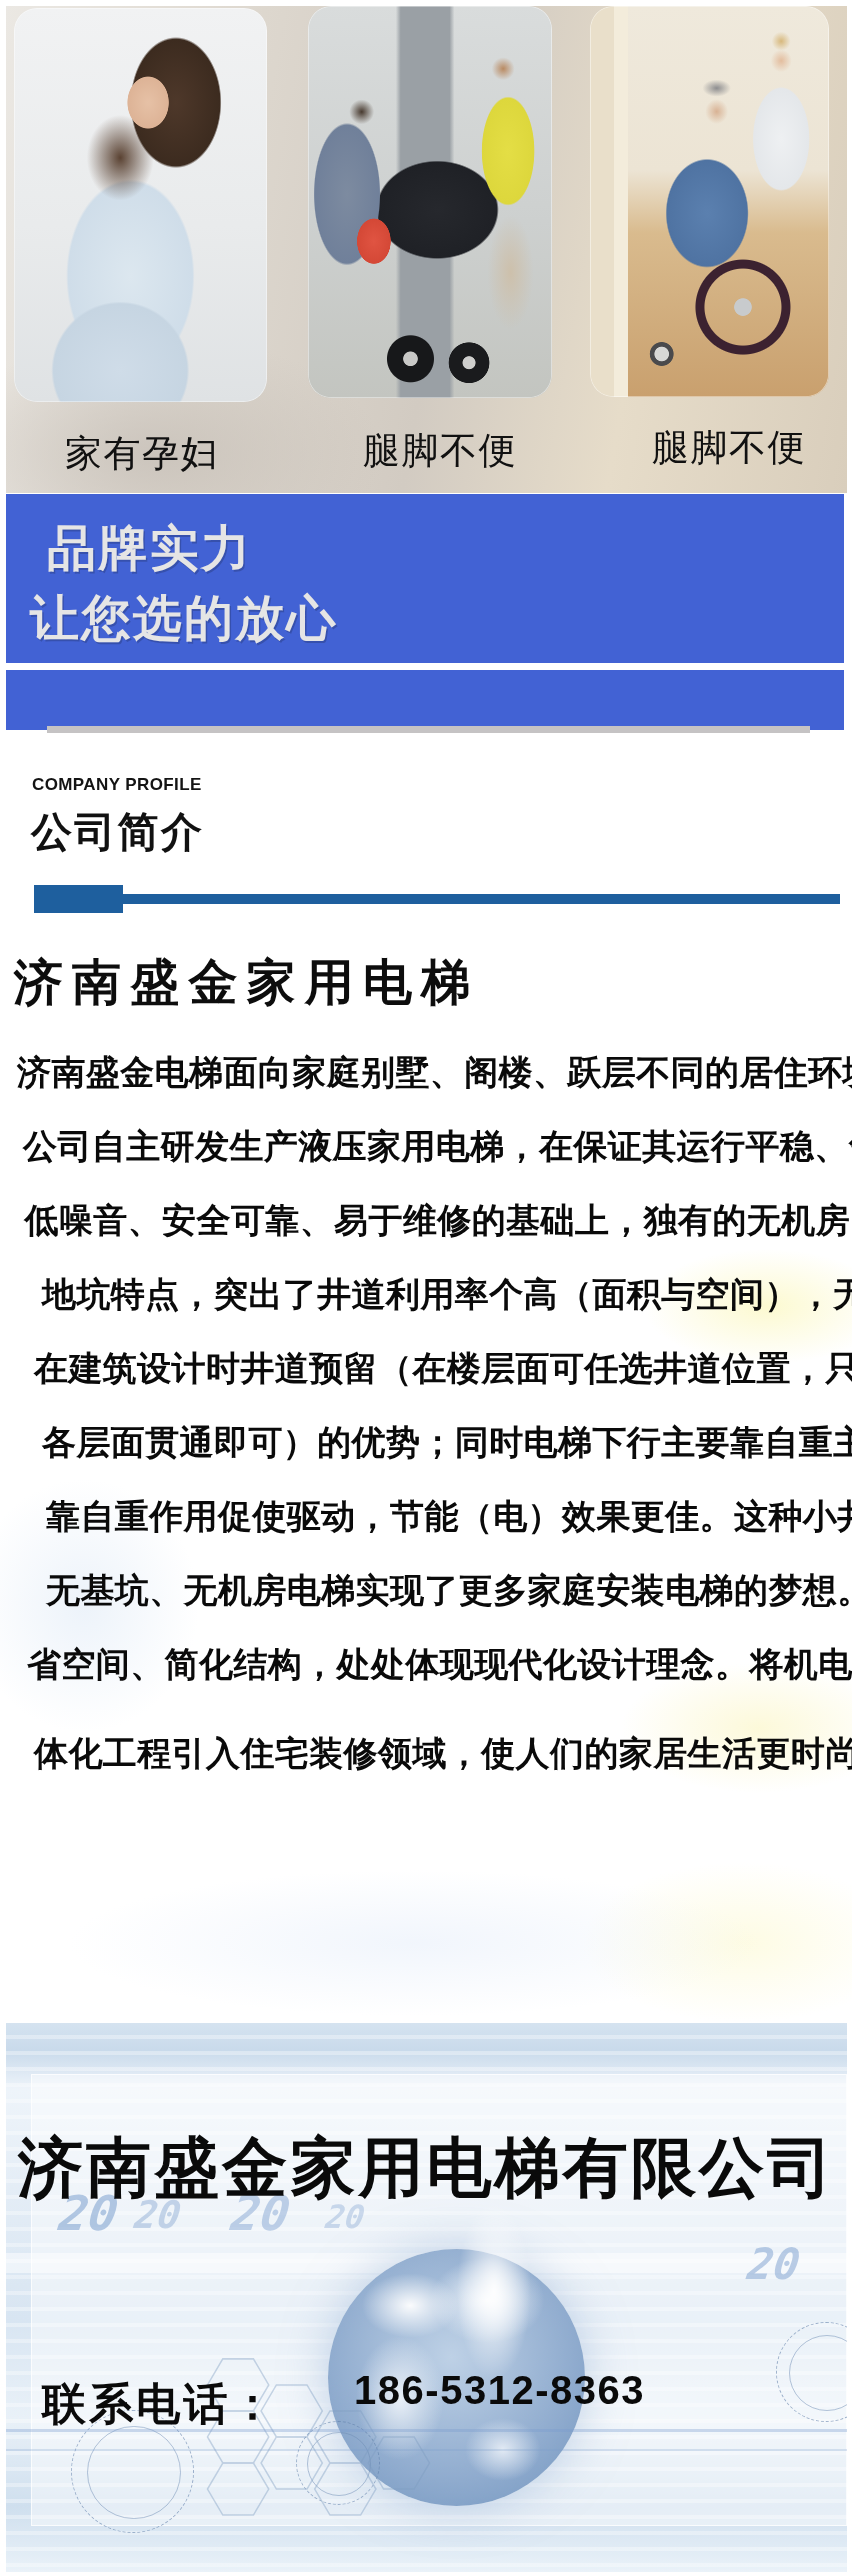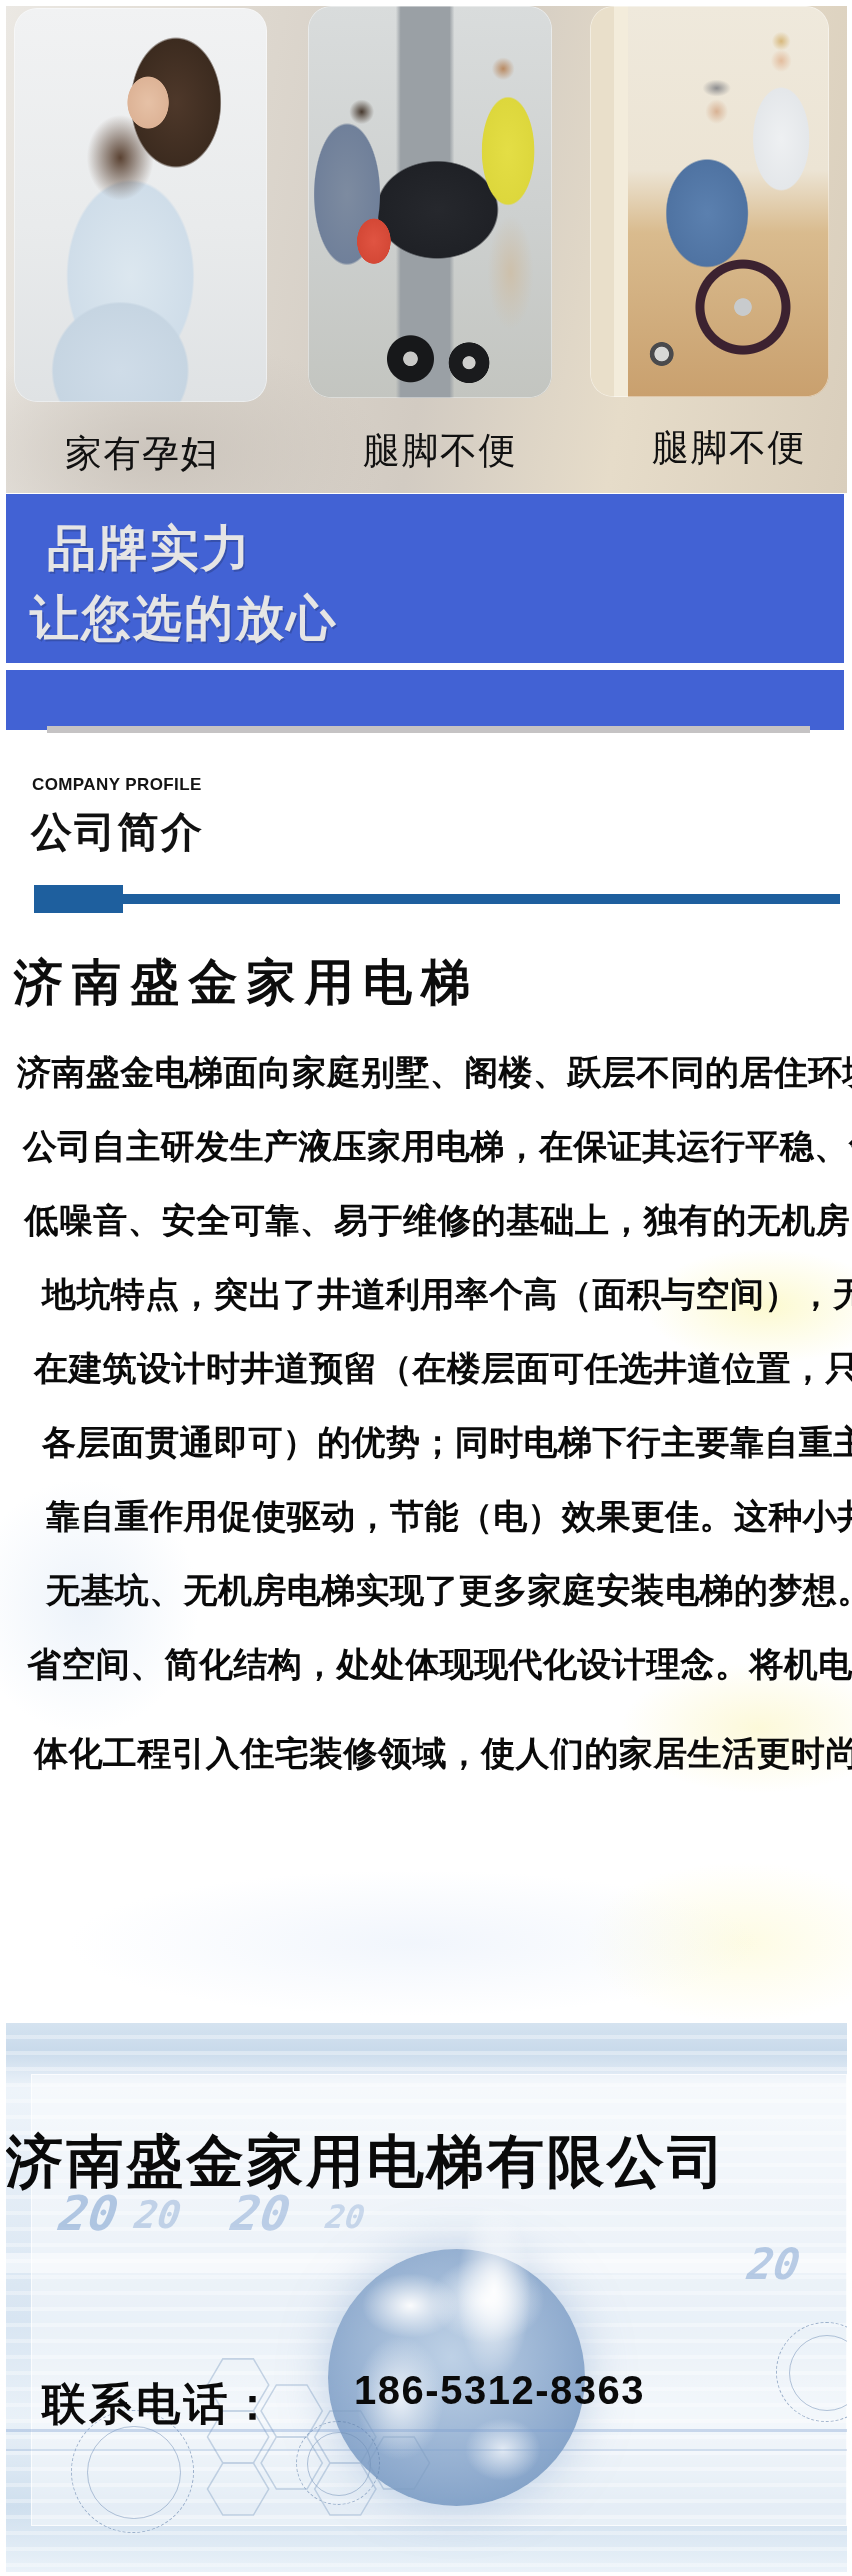--- a/index.html
+++ b/index.html
@@ -97,22 +97,22 @@
   .sm-b2 { left:69px; top:1870px; width:690px; height:146px; background:radial-gradient(closest-side, rgba(230,238,250,.55), rgba(230,238,250,0)); }
 
   
   .footer { left:6.1px; top:2023px; width:841px; height:549px; overflow:hidden;
     background:
       repeating-linear-gradient(180deg, rgba(255,255,255,0) 0 12.3px, rgba(255,255,255,.35) 12.3px 16px),
       linear-gradient(180deg,#d5e3f0 0%,#c9daeb 5%,#eef4fa 12%,#e4edf6 30%,#d8e5f2 54%,#e9f1f8 72%,#cfdfee 88%,#eaf2f9 100%);
   }
   .footer-panel { position:absolute; left:25px; top:51px; width:816px; height:452px;
     background:rgba(255,255,255,.45); border:0.8px solid rgba(255,255,255,.75); }
-  .footer-company { position:absolute; left:0; width:100%; top:101px; 
-    font-size:57px; font-weight:900; color:#0a0a0a; letter-spacing:3.1px; }
+  .footer-company { position:absolute; left:0; width:100%; top:101px; text-align:center;
+    font-size:65px; font-weight:900; color:#0a0a0a; letter-spacing:3.1px; }
   .watermark { position:absolute; font-weight:700; font-style:italic; color:rgba(122,158,206,.55);
     font-family:"DejaVu Sans Mono","Liberation Mono",monospace; transform:skewX(-8deg); }
   .w1 { left:54px;  top:162px; font-size:48px; }
   .w2 { left:129px; top:170px; font-size:38px; color:rgba(122,158,206,.4); }
   .w3 { left:226px; top:162px; font-size:48px; color:rgba(122,158,206,.45); }
   .w4 { left:320px; top:175px; font-size:32px; color:rgba(122,158,206,.35); }
   .w5 { left:742px; top:216px; font-size:43px; color:rgba(122,158,206,.5); }
   .globe { position:absolute; left:322px; top:226px; width:257px; height:257px; border-radius:50%;
     background:
       radial-gradient(69px 46px at 32% 22%, rgba(255,255,255,.95) 0%, rgba(255,255,255,0) 70%),

